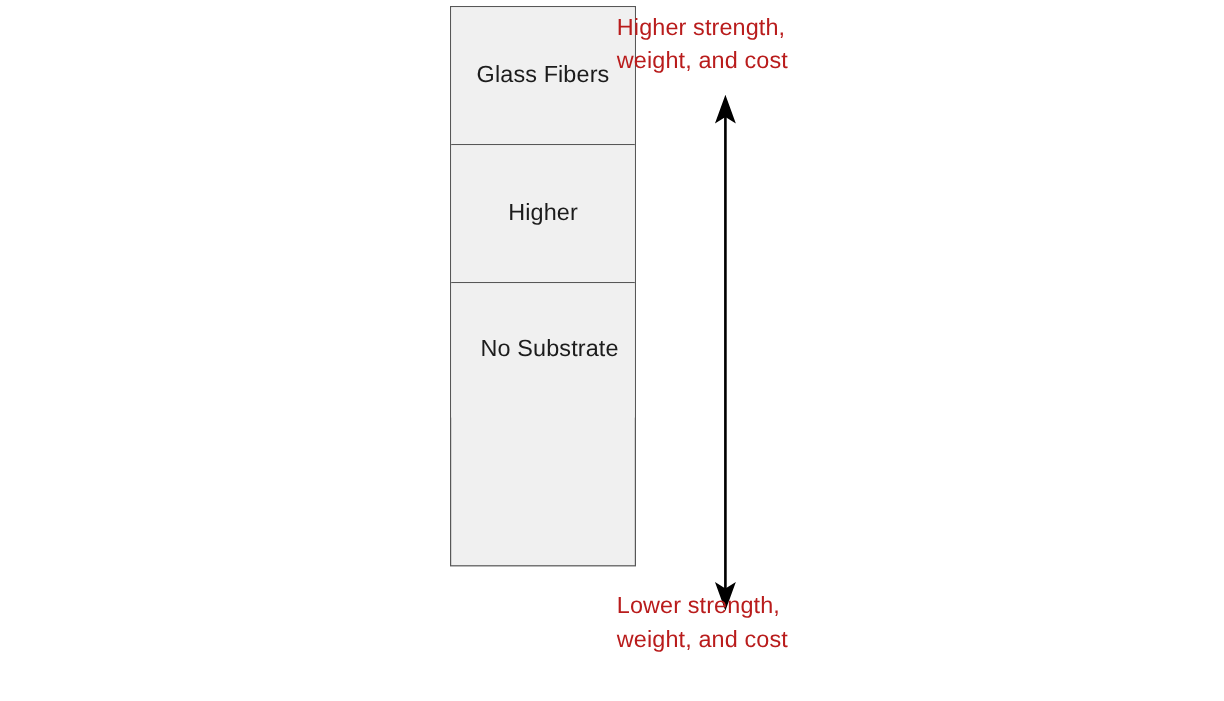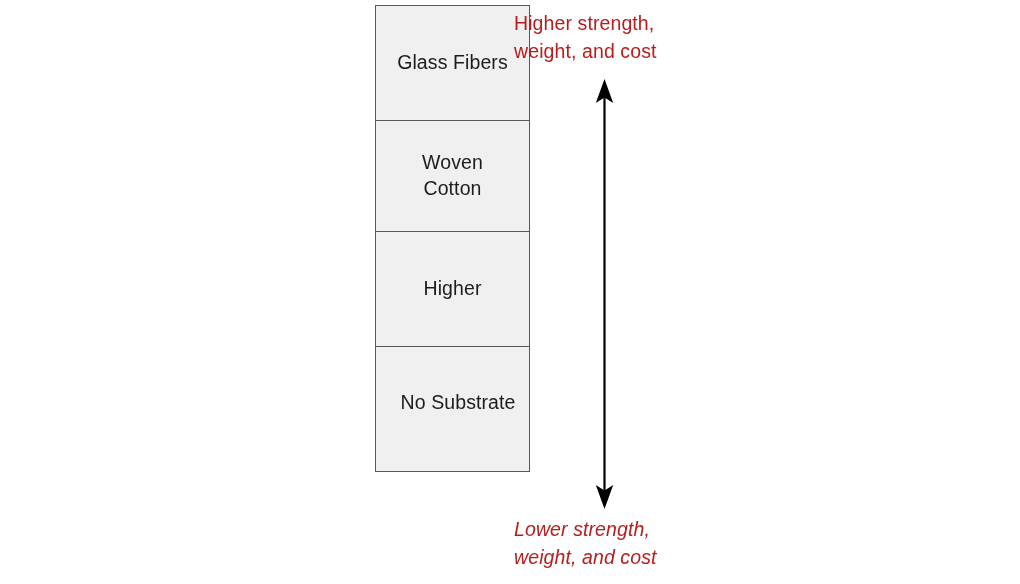--- a/index.html
+++ b/index.html
@@ -72,34 +72,29 @@
     color: #b91c1c;
     white-space: pre-line;
     letter-spacing: 0.1px;
   }
   #annotation-high {
     left: 514px;
     top: 10px;
   }
   #annotation-low {
     left: 514px;
-    top: 516px;
-    font-style: italic;
+    top: 492px;
   }
 </style>
 </head>
 <body>
 
 <div id="substrate-stack">
   <div class="stack-cell" style="height:115px">
     <span class="cell-label">Glass Fibers</span>
-  </div>
-  <div class="stack-cell" style="height:111px">
-    <span class="cell-label">Woven
-Cotton</span>
   </div>
   <div class="stack-cell" style="height:115px">
     <span class="cell-label">Higher</span>
   </div>
   <div class="stack-cell" style="height:112px">
     <span class="cell-label">No Substrate</span>
   </div>
 </div>
 
 <svg id="gradient-arrow" viewBox="0 0 40 436">

